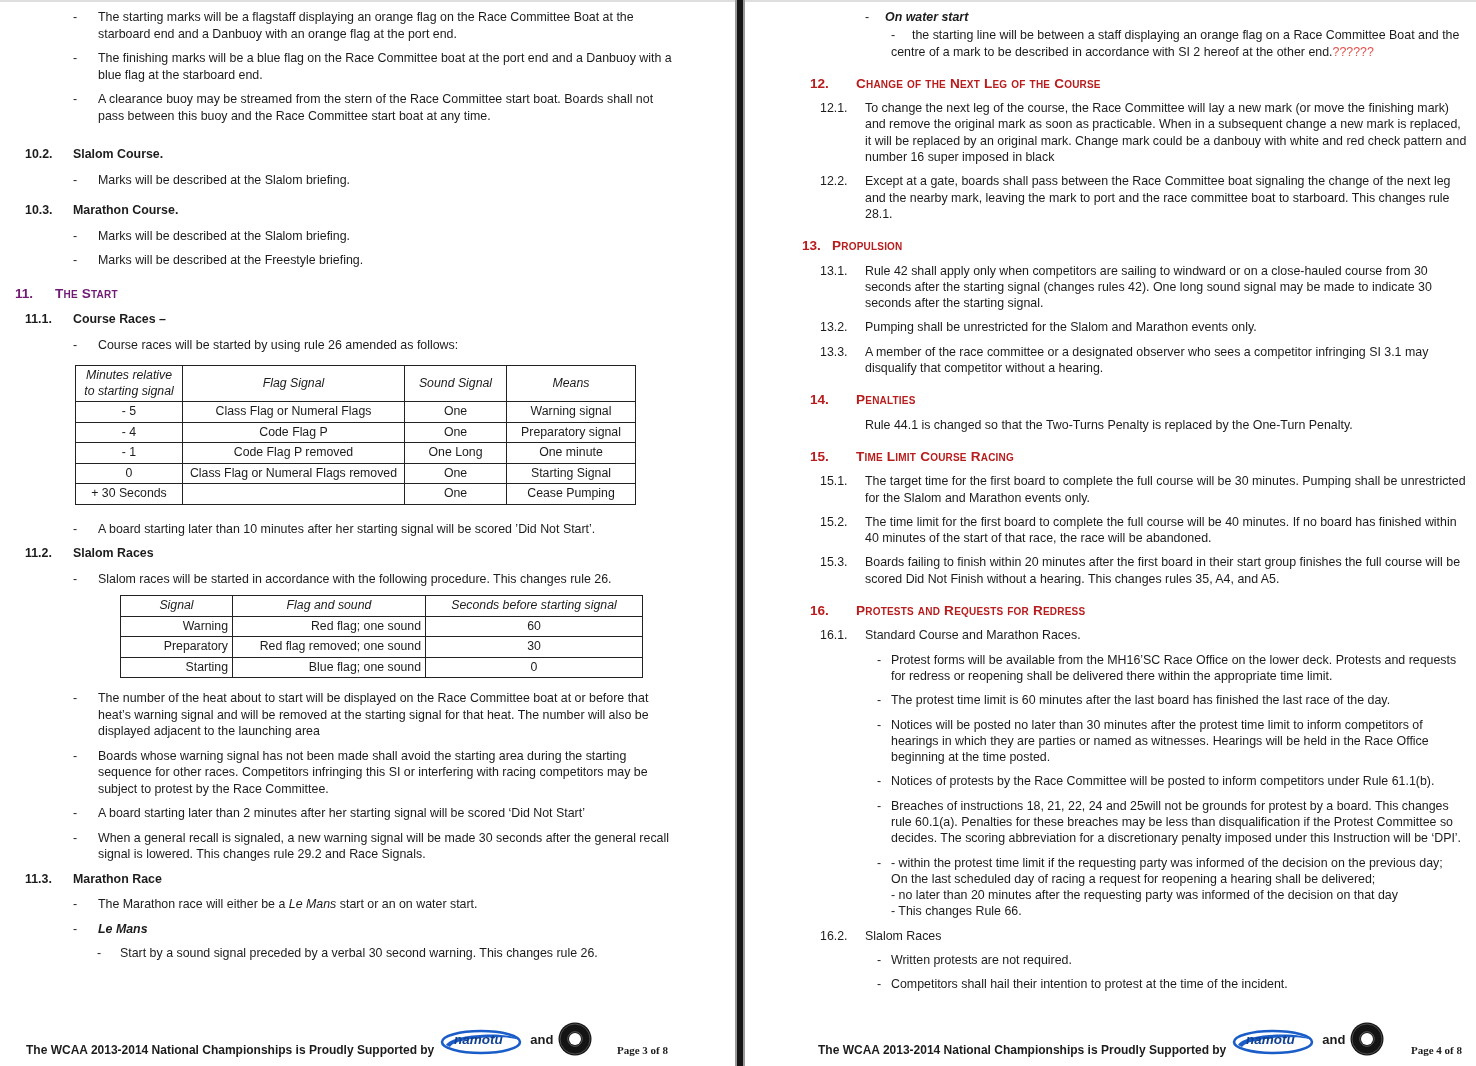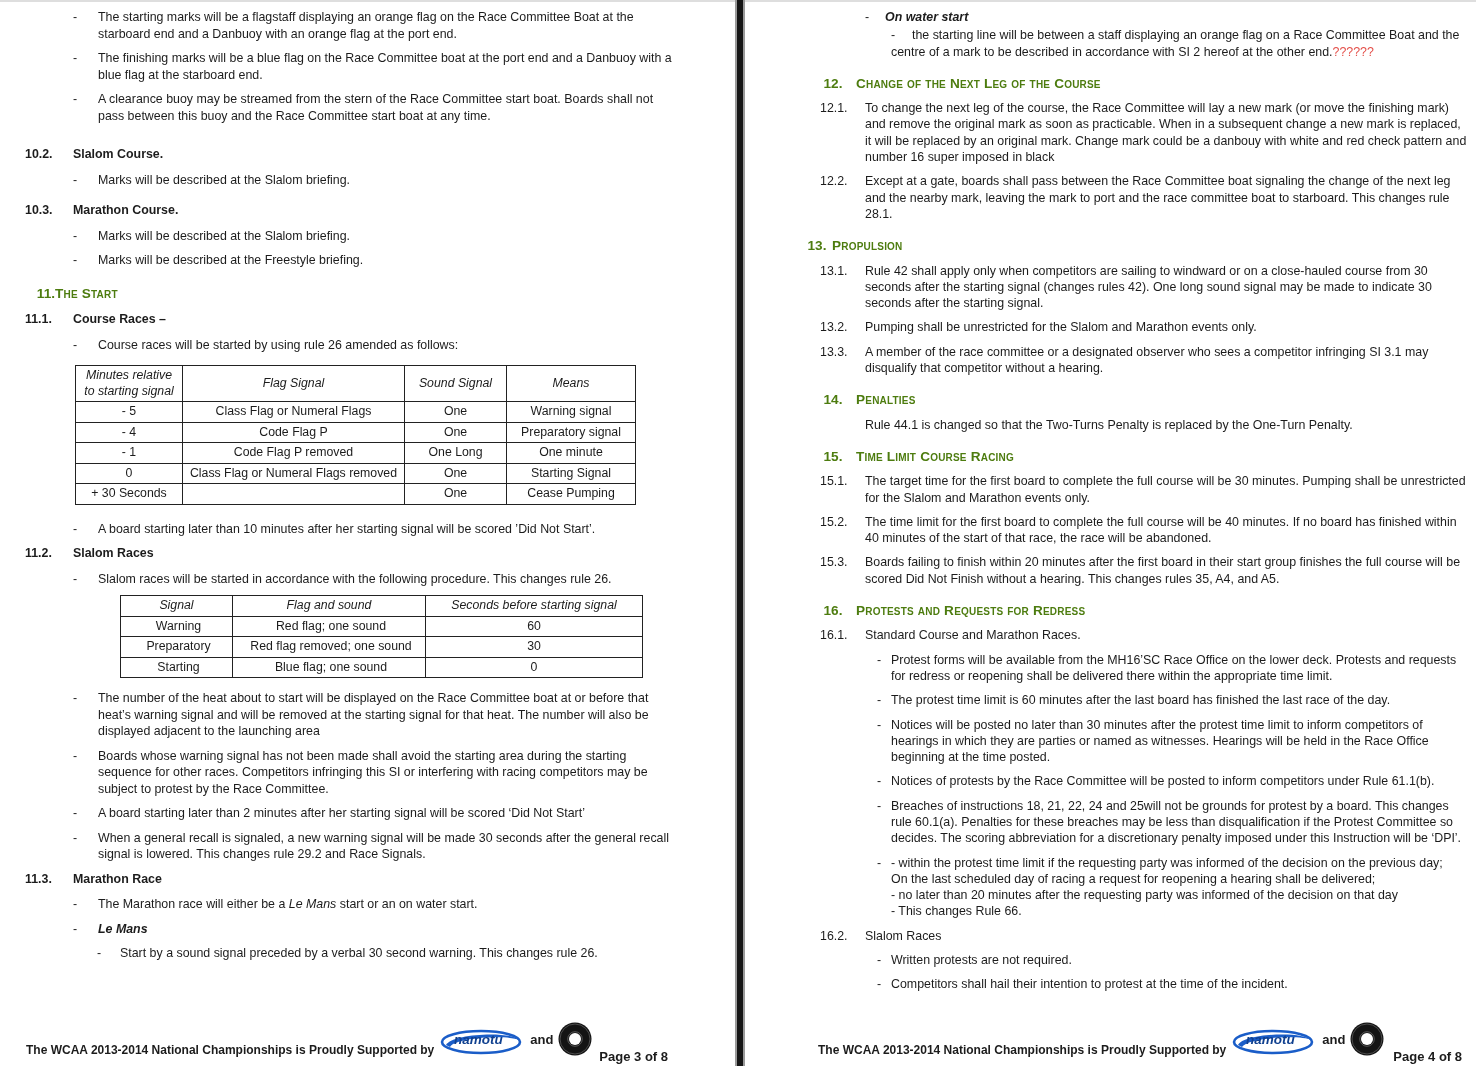--- a/index.html
+++ b/index.html
@@ -17,66 +17,66 @@
 
   .content{padding-top:7px;font-size:12.4px;line-height:16.5px;}
   #page-right .content{line-height:16.3px;}
 
   
   .b1{display:flex;margin:0 62px 8px 73px;}
   .b1 .d{flex:none;width:25px;}
   .b1 .bt{flex:1;}
   .h10{display:flex;margin:14px 0 9px 25px;font-weight:bold;}
   .h10 .n{flex:none;width:48px;}
-  .hmain{display:flex;margin:17px 0 9px 15px;font-weight:bold;color:#4d7c0f;font-size:13.6px;text-align:right;}
+  .hmain{display:flex;margin:17px 0 9px 15px;font-weight:bold;color:#701a75;font-size:13.6px;}
   .hmain .n{flex:none;width:40px;}
   .sc{font-variant:small-caps;letter-spacing:.2px;}
   .hsub{display:flex;margin:7px 0 9px 25px;font-weight:bold;}
   .hsub .n{flex:none;width:48px;}
   .b2{display:flex;margin:0 40px 8px 97px;}
   .b2 .d{flex:none;width:23px;}
 
   table.tbl{border-collapse:collapse;table-layout:fixed;font-size:12.3px;line-height:15.5px;}
   table.tbl th,table.tbl td{border:1px solid #222;padding:2px 4px;vertical-align:middle;}
   table.tbl th{font-style:italic;font-weight:normal;text-align:center;}
   table.t1{margin:12px 0 14px 75px;width:560px;}
   table.t1 td{text-align:center;}
   table.t2{margin:0 0 12px 120px;width:522px;}
-  table.t2 td{text-align:center;padding-left:8px;}
+  table.t2 td{text-align:right;padding-left:8px;}
   table.t2 td.c{text-align:center;padding-left:4px;}
 
   .bi{font-weight:bold;font-style:italic;}
   .it{font-style:italic;}
 
   
   .rb{display:flex;margin:0 10px 8px 120px;}
   .rb .d{flex:none;width:20px;}
   .rsub{margin:0 8px 8px 146px;}
   .rsub .dash-inline{display:inline-block;width:21px;}
-  .rh{display:flex;margin:16px 0 8px 65px;font-weight:bold;color:#4d7c0f;font-size:13.6px;text-align:center;}
+  .rh{display:flex;margin:16px 0 8px 65px;font-weight:bold;color:#b91c1c;font-size:13.6px;}
   .rh .n{flex:none;width:46px;}
   .rh.tight{margin-left:57px;}
   .rh.tight .n{width:30px;}
   .rp{display:flex;margin:0 9px 8px 75px;}
   .rp .n{flex:none;width:45px;}
   .rp .bt{flex:1;}
   .rp0{margin:0 9px 8px 120px;}
   .rbl{display:flex;margin:0 8px 8px 132px;}
   .rbl .d{flex:none;width:14px;}
   .rbl .bt{flex:1;}
   .red{color:#e4504a;}
 
   
   .footer-line{position:absolute;bottom:9px;display:flex;align-items:flex-end;font-weight:bold;font-size:12px;white-space:nowrap;}
   #page-left .footer-line{left:26px;}
   #page-right .footer-line{left:73px;}
   .footer-line .and{margin:6px 4px 10px 6px;font-size:13px;}
   .namotu{margin:-10px 0 0 4px;}
   .donut{margin-top:-14px;}
-  .page-label{position:absolute;bottom:2px;font-weight:bold;font-size:13px;}
+  .page-label{position:absolute;bottom:10px;font-weight:bold;font-size:11px;font-family:Liberation Serif, serif;}
   #page-left .page-label{right:67px;}
   #page-right .page-label{right:14px;}
 </style>
 </head>
 <body>
 
 <div class="page" id="page-left">
   <div class="content">
 
     <div class="b1">

